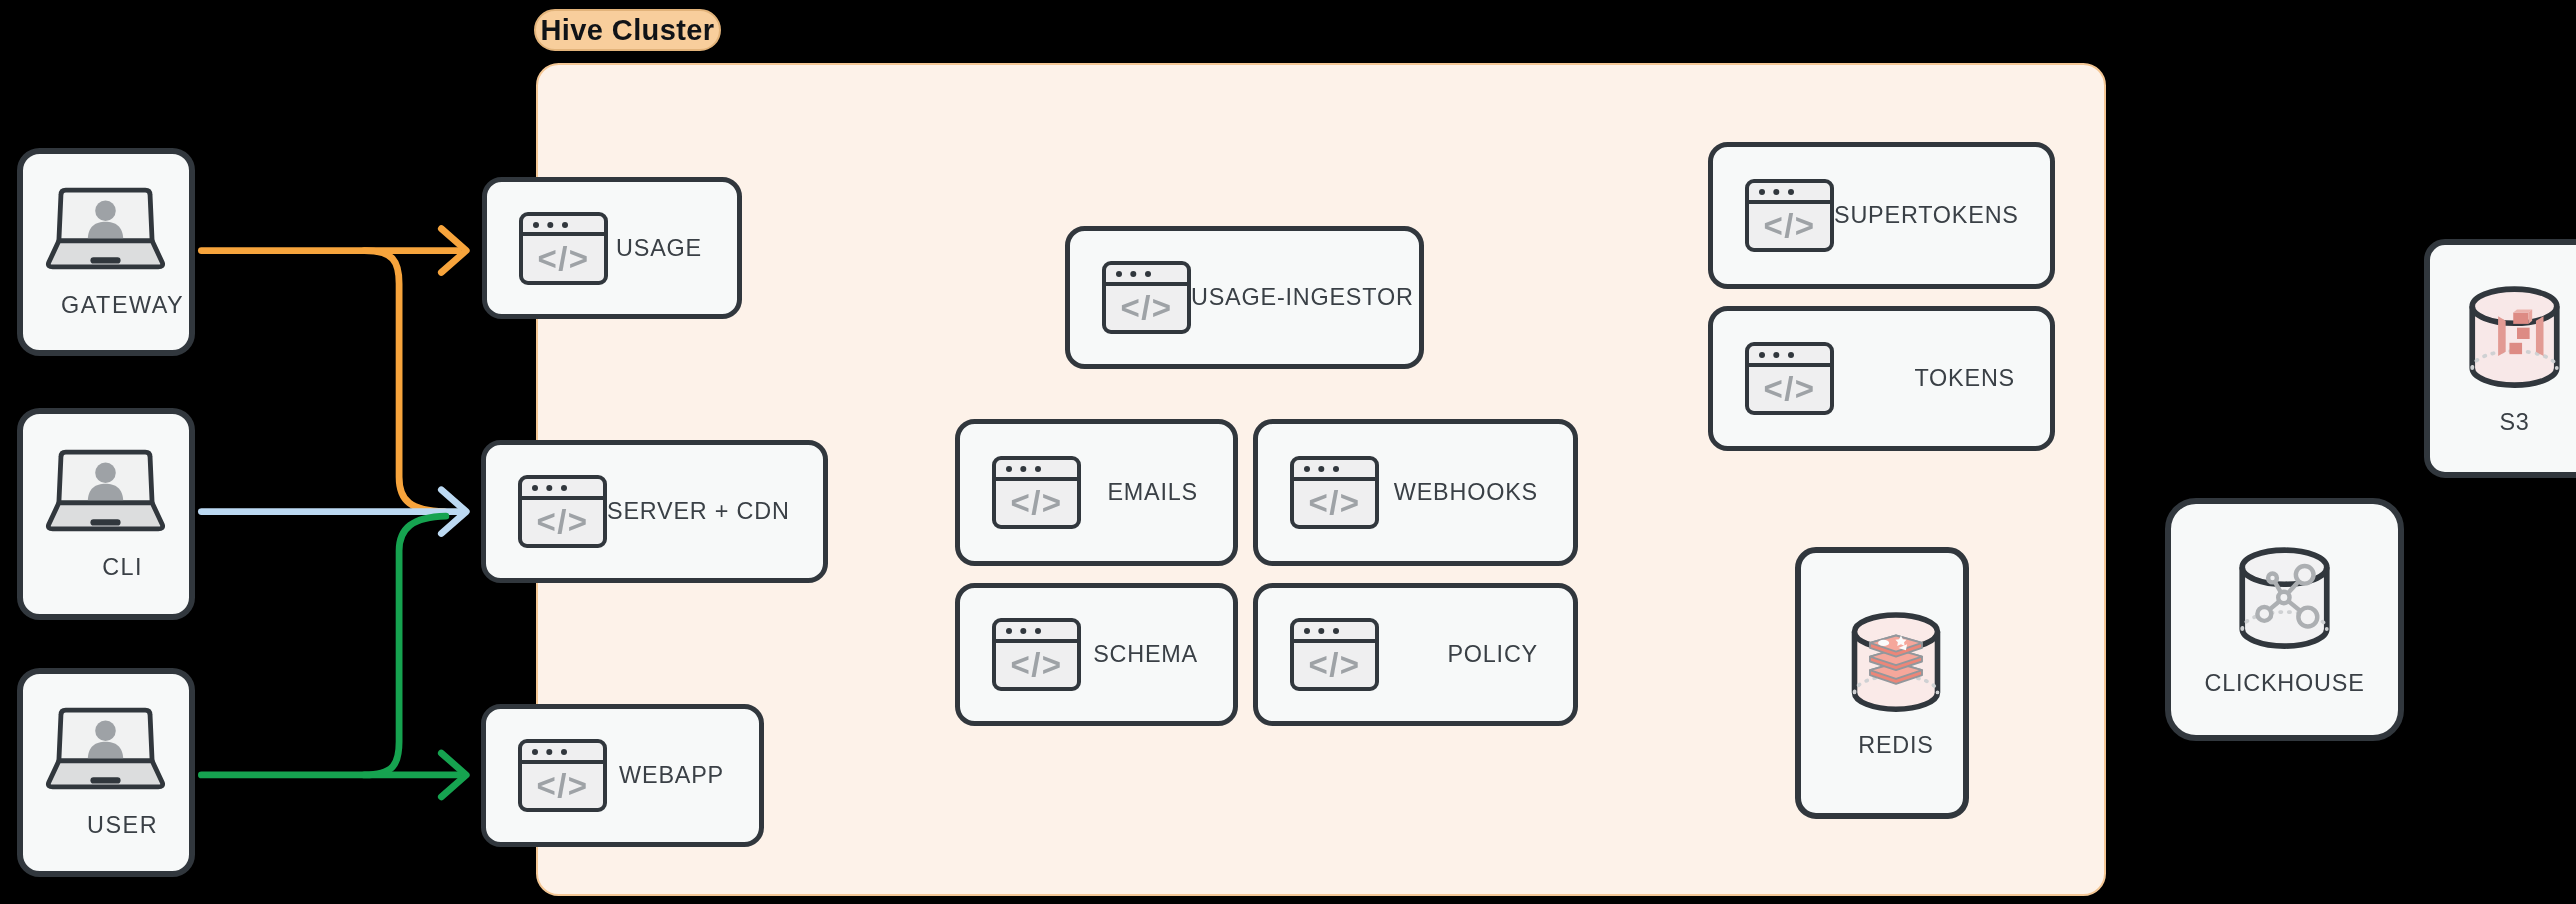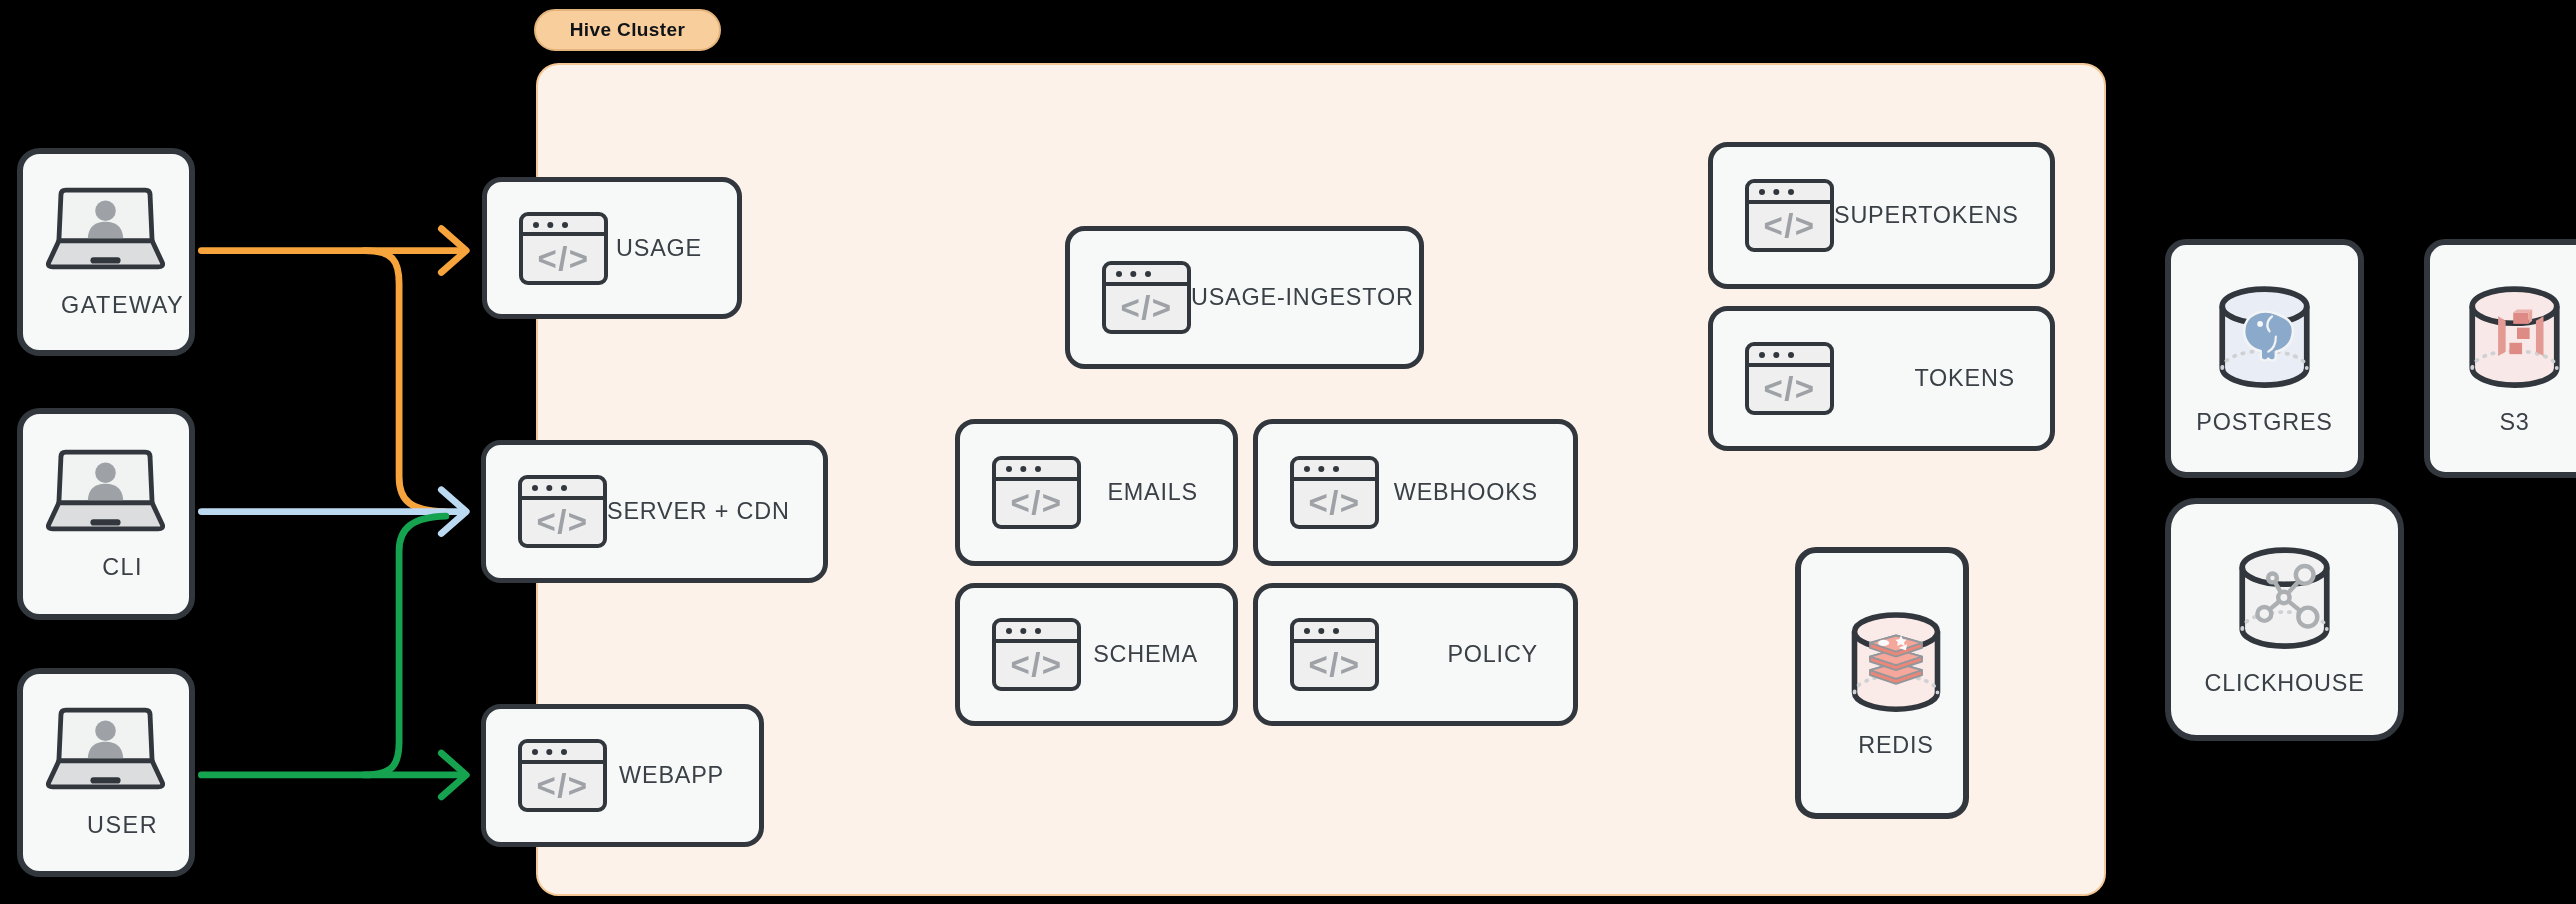--- a/index.html
+++ b/index.html
@@ -5,21 +5,21 @@
   html,body{margin:0;padding:0;background:#000;}
   .canvas{position:relative;width:2576px;height:904px;background:#000;overflow:hidden;
           font-family:"Liberation Sans",sans-serif;}
 
   
   .cluster{position:absolute;left:536px;top:63px;width:1570px;height:833px;
            background:#FDF2E9;border:2.3px solid #F4C795;border-radius:22.6px;box-sizing:border-box;}
   .pill{position:absolute;left:534px;top:9px;width:187px;height:42px;border-radius:22.6px;
         background:#F8CE9C;border:2.3px solid #E2B37A;box-sizing:border-box;
         display:flex;align-items:center;justify-content:center;
-        font-size:19px;font-weight:700;color:#101317;letter-spacing:0.4px;}
+        font-size:29px;font-weight:700;color:#101317;letter-spacing:0.4px;}
 
   
   .node{position:absolute;background:#F7F9F9;border:5.3px solid #31373D;box-sizing:border-box;}
   .service{border-radius:19.6px;display:flex;align-items:center;justify-content:space-between;
            padding:0 35px 0 32px;}
   .client{border-radius:22.6px;border-width:6px;display:flex;flex-direction:column;
           align-items:center;justify-content:center;gap:21px;}
   .db{border-radius:21px;border-width:6px;display:flex;flex-direction:column;
       align-items:center;justify-content:center;gap:16.6px;}
 
@@ -199,34 +199,20 @@
         <path d="M38 58 L80 46 L122 58 L122 66 L80 80 L38 66 Z" fill="#EC8678"></path>
         <path d="M38 58 L80 46 L122 58 L80 72 Z" fill="#F5A79B"></path>
         <path d="M88 46 l3 6 6 1 -4 4 1 6 -6 -3 -6 3 1 -6 -4 -4 6 -1 Z" fill="#FBFBFB" stroke="none"></path>
         <ellipse cx="60" cy="58" rx="9" ry="5" fill="#FBFBFB" stroke="none"></ellipse>
         <path d="M84 66 l14 -6 -2 10 Z" fill="#FBFBFB" stroke="none"></path>
       </g>
     </svg>
     <span class="lbl">REDIS</span>
   </div>
 
-  <div class="node db" style="left:2165px;top:239px;width:199px;height:239px;">
-    <svg width="101" height="111" viewBox="0 0 160 176">
-      <path d="M13 40 V138 A67 27 0 0 0 147 138 V40" fill="#E9EDF6" stroke="#31373D" stroke-width="9"></path>
-      <path d="M13 138 A67 27 0 0 1 147 138" fill="none" stroke="#CFD1D3" stroke-width="6" stroke-dasharray="2 12" stroke-linecap="round"></path>
-      <ellipse cx="80" cy="40" rx="67" ry="27" fill="#E9EDF6" stroke="#31373D" stroke-width="9"></ellipse>
-      <g>
-        <path d="M99 52 C74 42 50 54 48 76 C46 94 58 108 74 111 L74 120 C74 127 83 128 86 123 C89 128 98 127 98 120 L98 112 C114 109 124 97 125 81 C126 64 114 58 99 52 Z" fill="#8BAACB" stroke="#F2F4F6" stroke-width="4" stroke-linejoin="round"></path>
-        <circle cx="73" cy="68" r="4.5" fill="#F5F7F9"></circle>
-        <path d="M92 56 C84 62 82 72 88 80" fill="none" stroke="#F2F4F6" stroke-width="3.5" stroke-linecap="round"></path>
-        <path d="M98 88 C98 100 94 108 86 112" fill="none" stroke="#F2F4F6" stroke-width="3.5" stroke-linecap="round"></path>
-      </g>
-    </svg>
-    <span class="lbl">POSTGRES</span>
-  </div>
 
   <div class="node db" style="left:2388px;top:239px;width:181px;height:239px;margin-left:36px;">
     <svg width="101" height="111" viewBox="0 0 160 176">
       <path d="M13 40 V138 A67 27 0 0 0 147 138 V40" fill="#F8E8E8" stroke="#31373D" stroke-width="9"></path>
       <path d="M13 138 A67 27 0 0 1 147 138" fill="none" stroke="#CFD1D3" stroke-width="6" stroke-dasharray="2 12" stroke-linecap="round"></path>
       <ellipse cx="80" cy="40" rx="67" ry="27" fill="#F8E8E8" stroke="#31373D" stroke-width="9"></ellipse>
       <g>
         <path d="M54 56 L66 63 V112 L54 119 Z" fill="#E29A93"></path>
         <path d="M126 56 L114 63 V112 L126 119 Z" fill="#E29A93"></path>
         <path d="M78 50 h24 v18 h-24 Z" fill="#DD8B84"></path>

